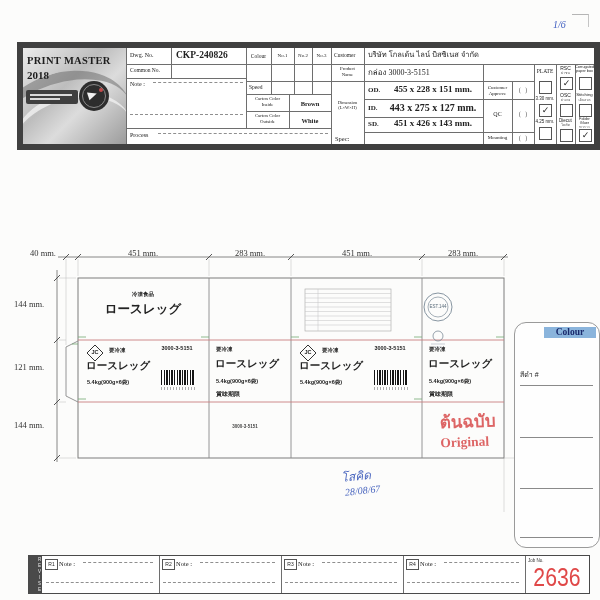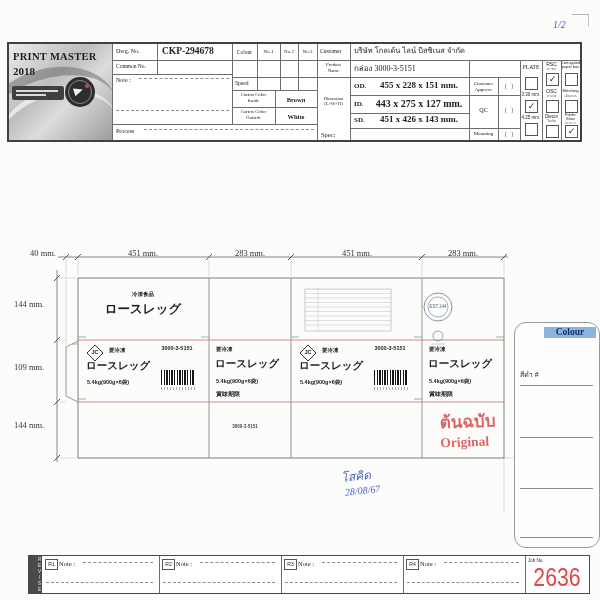--- a/index.html
+++ b/index.html
@@ -16,24 +16,24 @@
   .dash{position:absolute;height:0;border-bottom:1px dashed #8f8f8f;}
   .barcode{position:absolute;background:repeating-linear-gradient(90deg,#161616 0px,#161616 1.4px,#fff 1.4px,#fff 2.6px);}
   .bstrip{position:absolute;background:repeating-linear-gradient(90deg,#9a9a9a 0 1px,#fff 1px 3px);opacity:.8;}
   svg{position:absolute;left:0;top:0;}
 </style>
 </head>
 <body>
 
 <div id="page">
 
-  <div class="t ser" style="left:553px;top:19px;font-size:10px;font-style:italic;color:#3d5cc0;">1/2</div>
+  <div class="t ser" style="left:553px;top:19px;font-size:10px;font-style:italic;color:#3d5cc0;">1/6</div>
   <div style="position:absolute;left:572px;top:14px;width:16px;height:12px;border-top:1px solid #b5b5b5;border-right:1px solid #c5c5c5;"></div>
 
-  <div style="position:absolute;left:7px;top:42px;width:571px;height:96px;border:2px solid #404040;background:#fff;">
+  <div style="position:absolute;left:17px;top:42px;width:571px;height:96px;border:6px solid #404040;background:#fff;">
 
     <div style="position:absolute;left:0;top:0;width:103px;height:96px;border-right:1px solid #4a4a4a;
                 background:linear-gradient(135deg,#ececec 0%,#bdbdbd 40%,#dcdcdc 60%,#9c9c9c 100%);overflow:hidden;">
       <div style="position:absolute;left:-30px;top:25px;width:140px;height:90px;border-top:10px solid rgba(90,90,90,.45);border-radius:50%;transform:rotate(-18deg);"></div>
       <div style="position:absolute;left:-10px;top:45px;width:120px;height:80px;border-top:6px solid rgba(240,240,240,.8);border-radius:50%;transform:rotate(-14deg);"></div>
       <div class="t ser b" style="left:4px;top:7px;font-size:10.5px;color:#1d1d1d;letter-spacing:.3px;">PRINT MASTER</div>
       <div class="t ser b" style="left:4px;top:21px;font-size:11px;color:#1d1d1d;">2018</div>
       <div style="position:absolute;left:3px;top:42px;width:52px;height:14px;background:#3f3f3f;border-radius:2px;">
         <div style="position:absolute;left:4px;top:4px;width:42px;height:1.5px;background:#d9d9d9;"></div>
         <div style="position:absolute;left:4px;top:8px;width:30px;height:1.5px;background:#d9d9d9;"></div>
@@ -63,21 +63,21 @@
     <div class="hl" style="left:103px;top:30px;width:120px;"></div>
     <div class="hl" style="left:223px;top:33px;width:288px;"></div>
     <div class="hl" style="left:223px;top:46px;width:85px;"></div>
     <div class="hl" style="left:223px;top:63px;width:85px;"></div>
     <div class="hl" style="left:103px;top:80px;width:205px;"></div>
     <div class="hl" style="left:341px;top:51px;width:170px;"></div>
     <div class="hl" style="left:341px;top:69px;width:119px;"></div>
     <div class="hl" style="left:341px;top:84px;width:170px;"></div>
 
     <div class="t ser" style="left:107px;top:4px;font-size:6px;">Dwg. No.</div>
-    <div class="t ser b" style="left:153px;top:2px;font-size:9.5px;">CKP-294678</div>
+    <div class="t ser b" style="left:153px;top:2px;font-size:9.5px;">CKP-240826</div>
     <div class="t ser" style="left:107px;top:19px;font-size:5.5px;">Common No.</div>
     <div class="t ser" style="left:107px;top:33px;font-size:6px;">Note :</div>
     <div class="dash" style="left:130px;top:34px;width:90px;"></div>
     <div class="dash" style="left:107px;top:66px;width:113px;"></div>
     <div class="t ser" style="left:107px;top:84px;font-size:6px;">Process</div>
     <div class="dash" style="left:135px;top:85px;width:170px;"></div>
 
     <div class="t ser ctr" style="left:223px;top:5px;width:25px;font-size:5.5px;">Colour</div>
     <div class="t ser ctr" style="left:248px;top:5px;width:23px;font-size:5px;">No.1</div>
     <div class="t ser ctr" style="left:271px;top:5px;width:18px;font-size:5px;">No.2</div>
@@ -219,21 +219,21 @@
     <path d="M95,345 L103,353 L95,361 L87,353 Z" fill="none" stroke="#333" stroke-width="1"></path>
     <path d="M308,345 L316,353 L308,361 L300,353 Z" fill="none" stroke="#333" stroke-width="1"></path>
   </svg>
 
   <div class="t ser ctr" style="left:22px;top:249px;width:42px;font-size:8.5px;color:#333;">40 mm.</div>
   <div class="t ser ctr" style="left:113px;top:249px;width:60px;font-size:8.5px;color:#333;">451 mm.</div>
   <div class="t ser ctr" style="left:219px;top:249px;width:62px;font-size:8.5px;color:#333;">283 mm.</div>
   <div class="t ser ctr" style="left:326px;top:249px;width:62px;font-size:8.5px;color:#333;">451 mm.</div>
   <div class="t ser ctr" style="left:432px;top:249px;width:62px;font-size:8.5px;color:#333;">283 mm.</div>
   <div class="t ser" style="left:14px;top:300px;font-size:8.5px;color:#333;">144 mm.</div>
-  <div class="t ser" style="left:14px;top:363px;font-size:8.5px;color:#333;">109 mm.</div>
+  <div class="t ser" style="left:14px;top:363px;font-size:8.5px;color:#333;">121 mm.</div>
   <div class="t ser" style="left:14px;top:421px;font-size:8.5px;color:#333;">144 mm.</div>
 
   <div class="t b ctr" style="left:88px;top:291px;width:110px;font-size:5.5px;">冷凍食品</div>
   <div class="t b ctr" style="left:83px;top:302px;width:120px;font-size:12.5px;">ロースレッグ</div>
   <div class="t ctr" style="left:424px;top:304px;width:28px;font-size:4.5px;color:#5a6b7a;">EST.144</div>
 
   <div class="t b ctr" style="left:88px;top:349px;width:14px;font-size:5.5px;">JC</div>
   <div class="t b" style="left:109px;top:347px;font-size:5.5px;">要冷凍</div>
   <div class="t b ctr" style="left:148px;top:345px;width:58px;font-size:5.5px;">3000-3-5151</div>
   <div class="t b" style="left:86px;top:359px;font-size:10.5px;">ロースレッグ</div>

